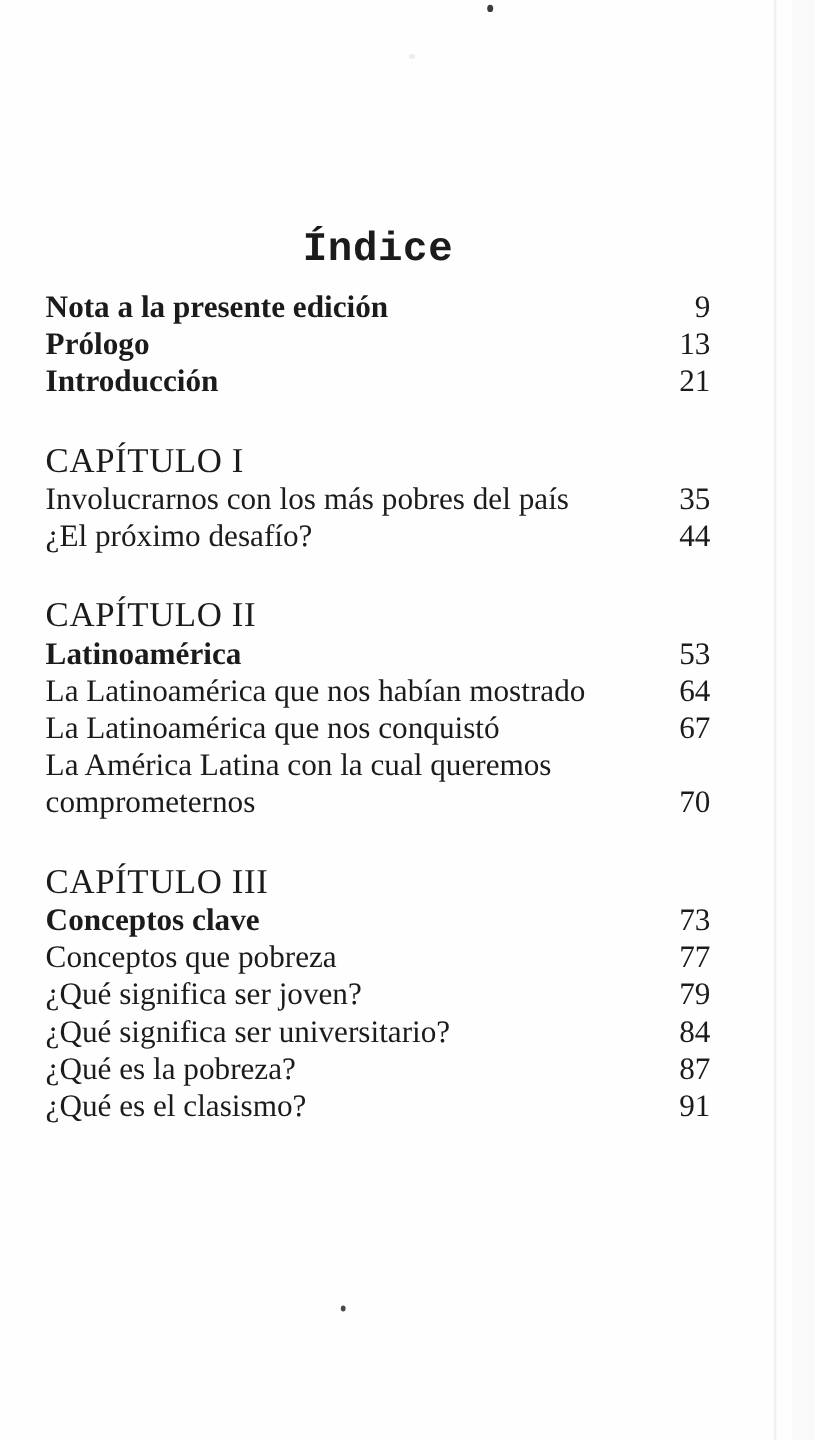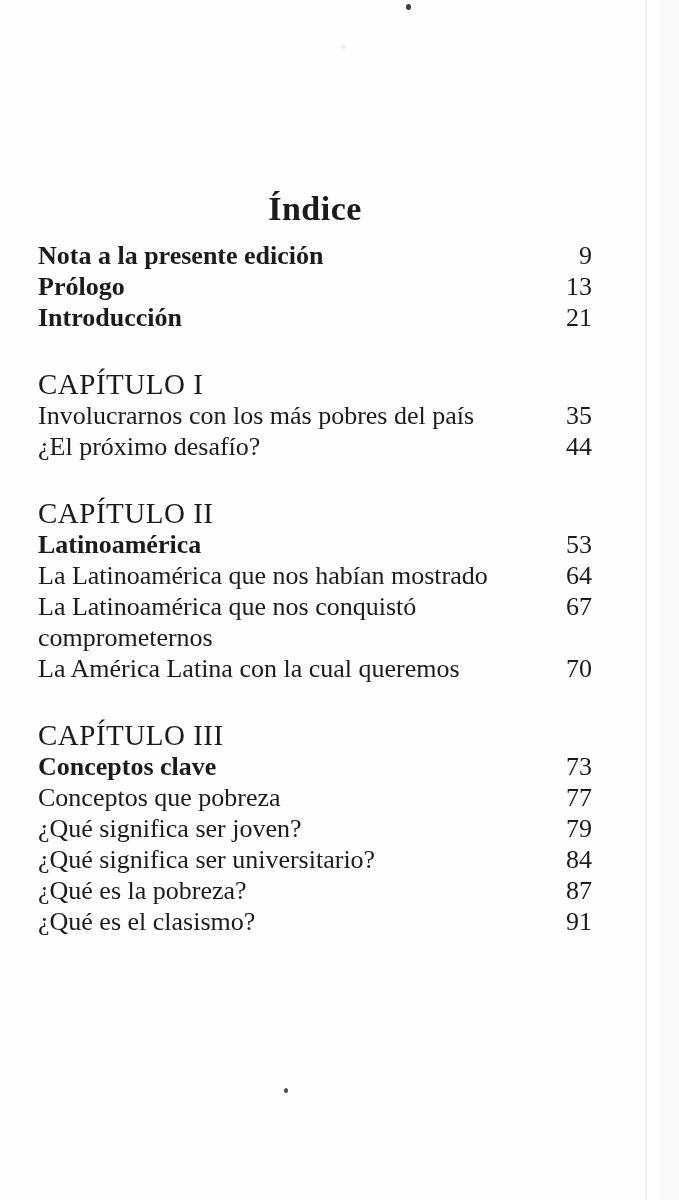--- a/index.html
+++ b/index.html
@@ -11,20 +11,21 @@
     overflow:hidden;
     font-family:"Liberation Serif", "DejaVu Serif", serif;
     color:#1b1b1b;
   }
   .content{position:absolute;left:38px;top:0;width:554px;}
   .title{
     margin:188px 0 0 0;
     font-size:34px;font-weight:700;
     text-align:center;line-height:42px;
     letter-spacing:0.5px;
+    font-family:Liberation Mono, monospace;
   }
   .group{margin-top:10px;}
   .group.chapter{margin-top:36px;}
   .chap-heading{
     font-size:29px;font-weight:400;
     line-height:31px;letter-spacing:0.5px;
   }
   .row{
     display:flex;justify-content:space-between;align-items:flex-end;
     font-size:26px;line-height:31px;
@@ -98,22 +99,22 @@
       <div class="row">
         <span class="lbl">La Latinoamérica que nos habían mostrado</span>
         <span class="pg">64</span>
       </div>
       <div class="row">
         <span class="lbl">La Latinoamérica que nos conquistó</span>
         <span class="pg">67</span>
       </div>
       <div class="row two">
         <span class="lbl">
+          <span class="line">La América Latina con la cual queremos</span>
           <span class="line">comprometernos</span>
-          <span class="line">La América Latina con la cual queremos</span>
         </span>
         <span class="pg">70</span>
       </div>
     </div>
 
     <div class="group chapter">
       <div class="chap-heading">CAPÍTULO III</div>
       <div class="row">
         <span class="lbl b">Conceptos clave</span>
         <span class="pg">73</span>

